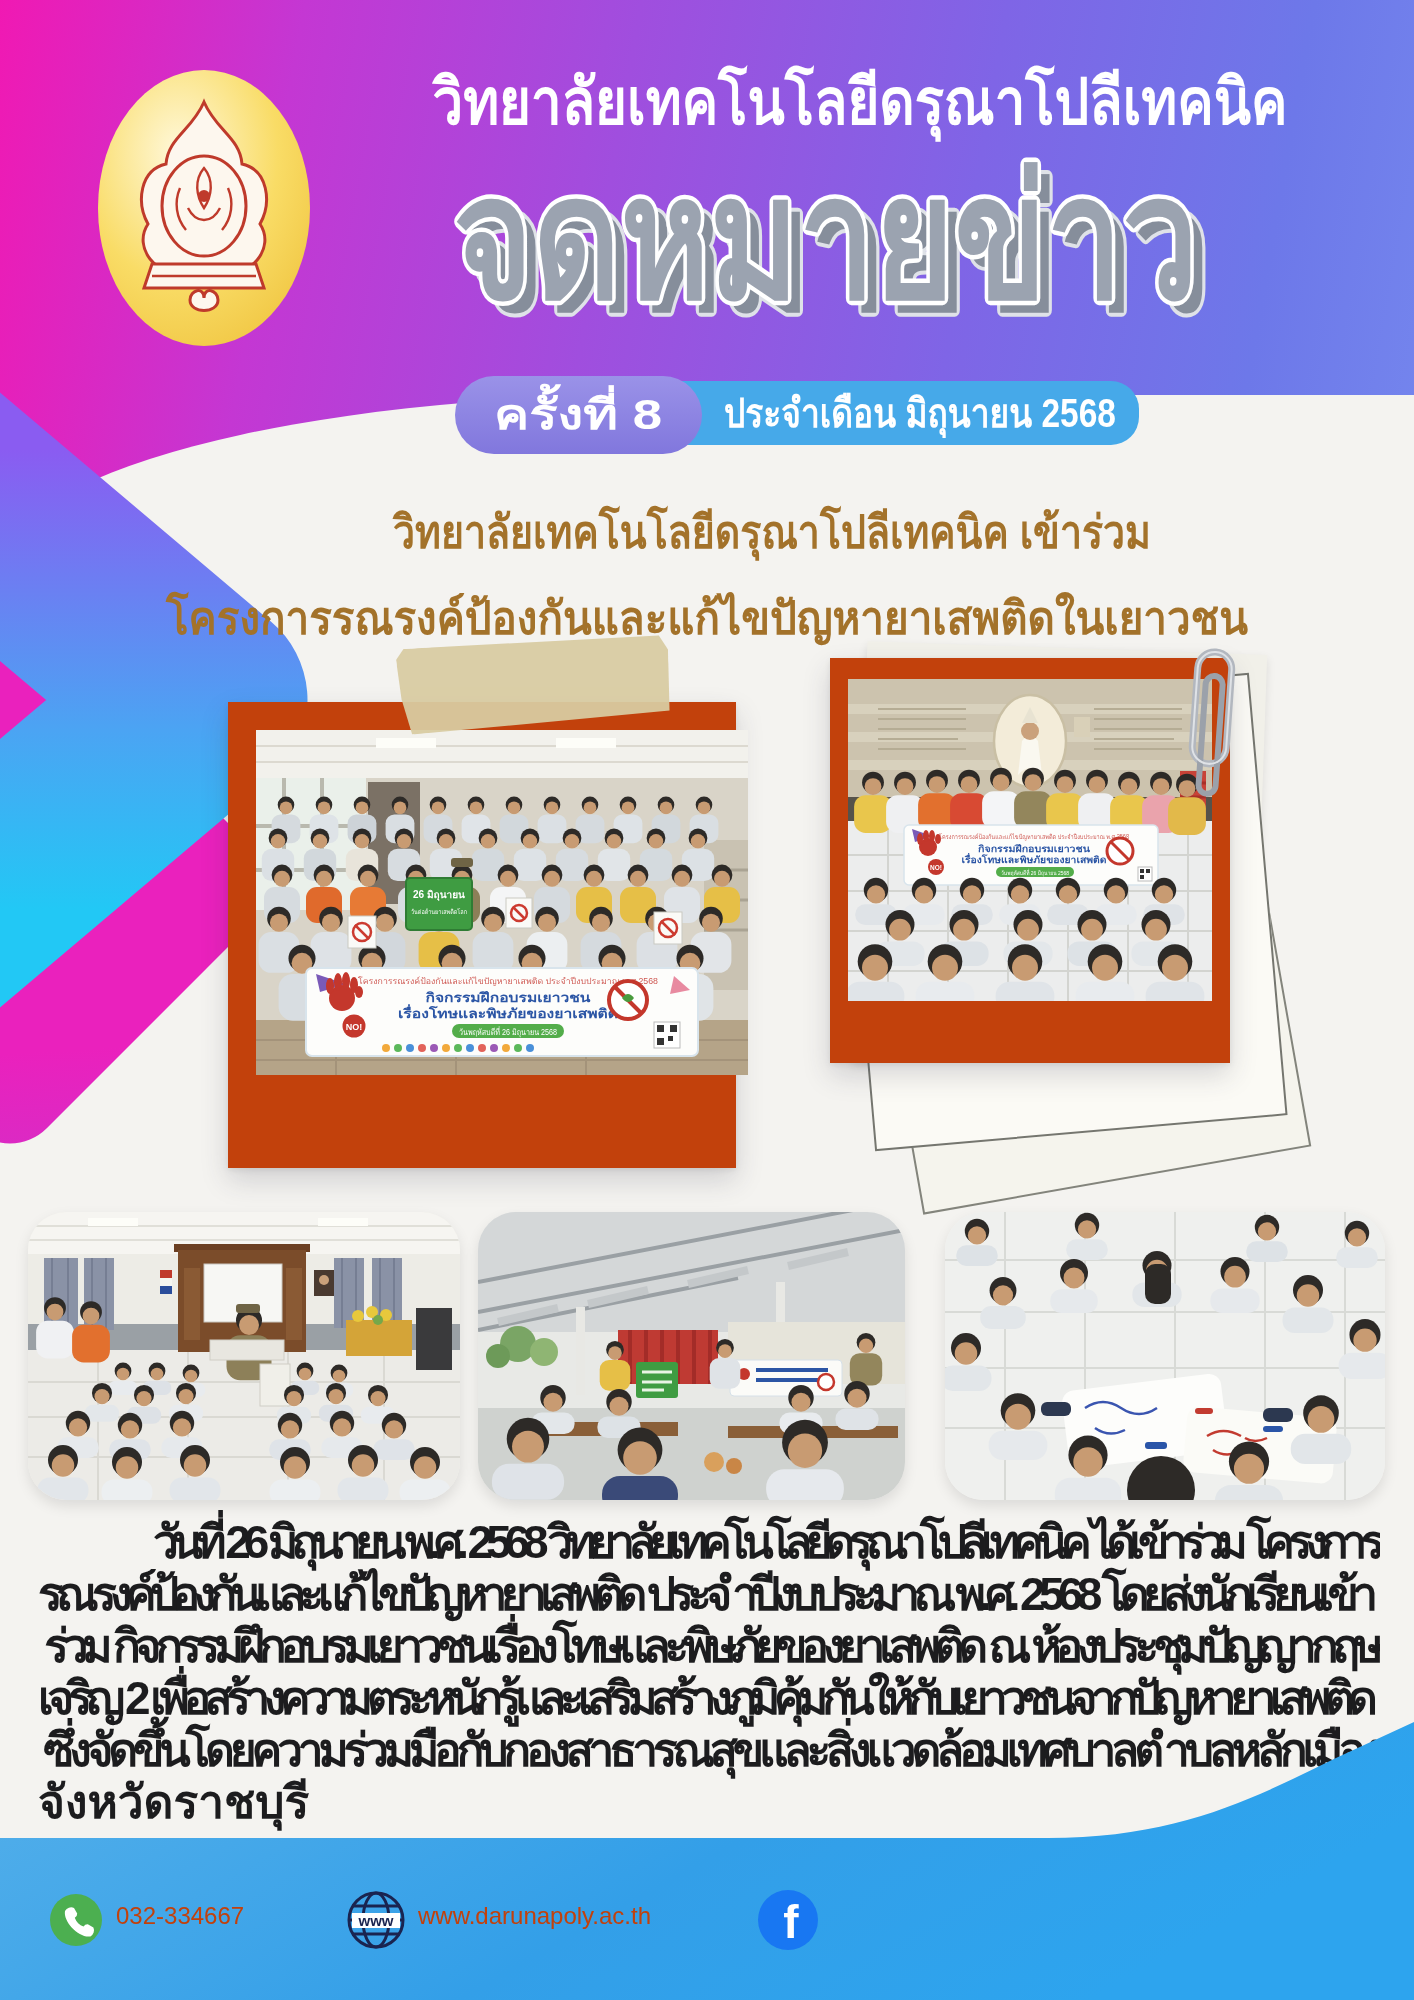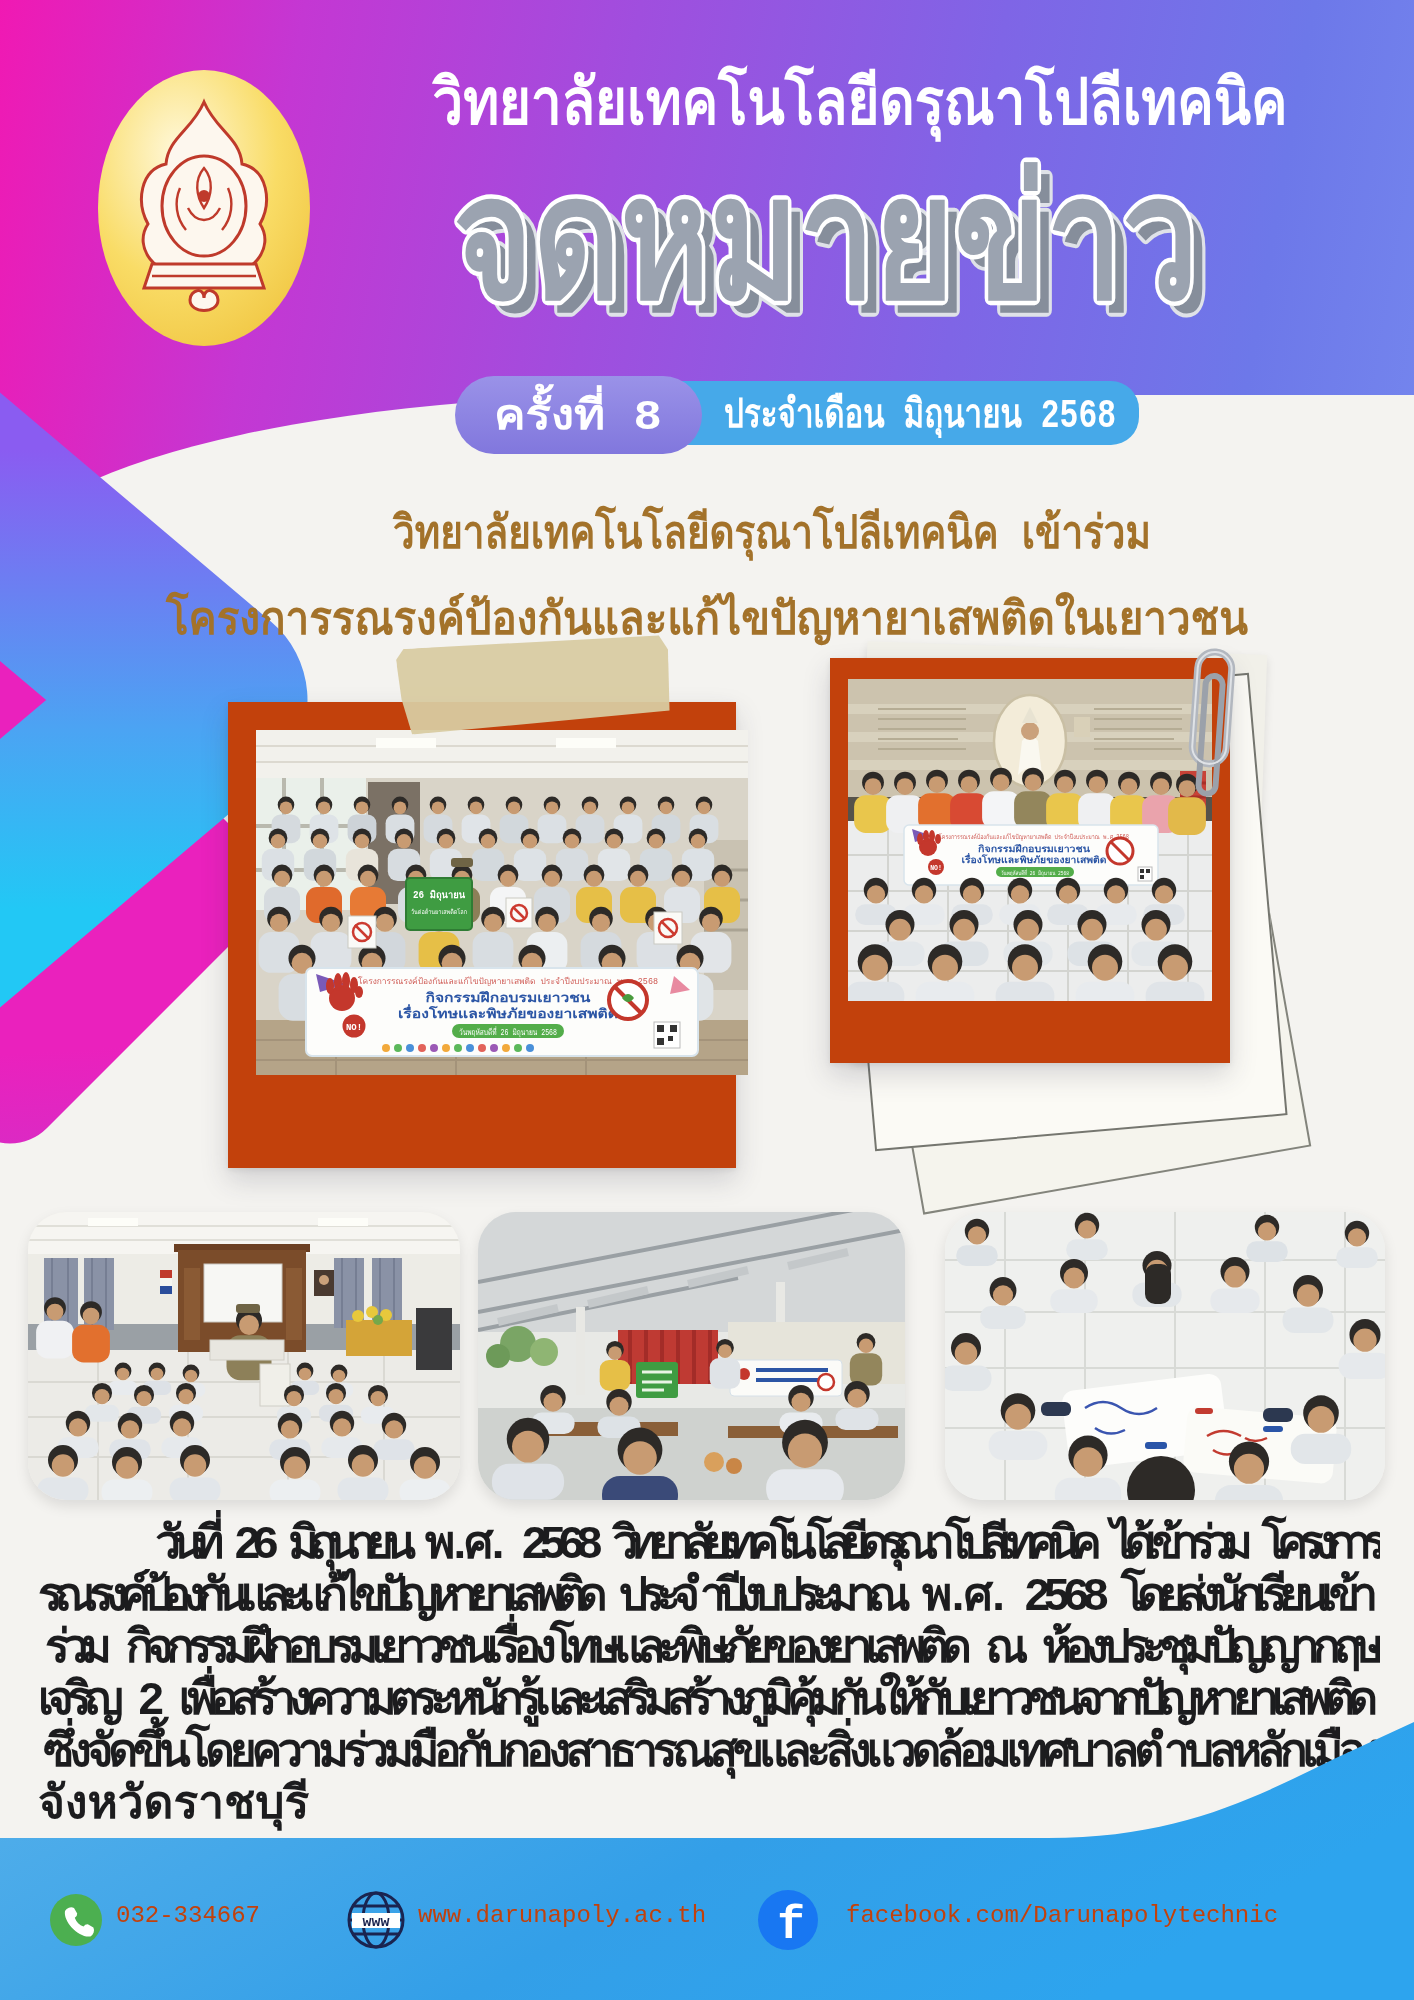--- a/index.html
+++ b/index.html
@@ -1,17 +1,17 @@
 <!DOCTYPE html>
 <html><head>
 <meta charset="utf-8">
 <style>
   html,body{margin:0;padding:0;background:#6d6d74;}
   .page{position:relative;width:1414px;height:2000px;overflow:hidden;
-        font-family:Liberation Mono, monospace;background:#f4f3f0;}
+        font-family:Liberation Sans, sans-serif;background:#f4f3f0;}
   .abs{position:absolute;}
   
   .bg-grad{position:absolute;left:0;top:0;width:100%;height:650px;z-index:0;
     background:linear-gradient(100deg,#f019b3 0%,#c437d3 20%,#a04ede 42%,#7f65e6 66%,#6d78e9 86%,#7587ee 100%);}
   .panel{position:absolute;left:0;top:395px;right:0;bottom:0;background:#f4f3f0;
     border-top-left-radius:660px 175px;z-index:1;}
   .deco{position:absolute;left:0;top:300px;width:360px;height:920px;z-index:2;}
   .logo{position:absolute;left:96px;top:68px;width:216px;height:280px;z-index:4;}
   .header-text{position:absolute;left:330px;top:40px;width:1080px;height:320px;z-index:3;}
   .badge-svg{position:absolute;left:440px;top:368px;width:710px;height:95px;z-index:4;}
@@ -540,15 +540,14 @@
     </g>
     <rect x="8" y="25" width="48" height="15" fill="#fff"></rect>
     <text x="32" y="38" text-anchor="middle" font-size="15" font-weight="bold" fill="#1a2450">www</text>
   </svg>
   <div class="f-item" style="left:418px;top:1902px">www.darunapoly.ac.th</div>
 
   <svg class="f-icon" style="left:758px;top:1890px" width="60" height="60" viewBox="0 0 60 60">
     <circle cx="30" cy="30" r="30" fill="#1877f2"></circle>
     <text x="33" y="48" text-anchor="middle" font-size="46" font-weight="bold" fill="#fff">f</text>
   </svg>
-  <div class="f-item" style="left:846px;top:1902px">facebook.com/Darunapolytechnic</div>
 
 </div>
 
 </body></html>

